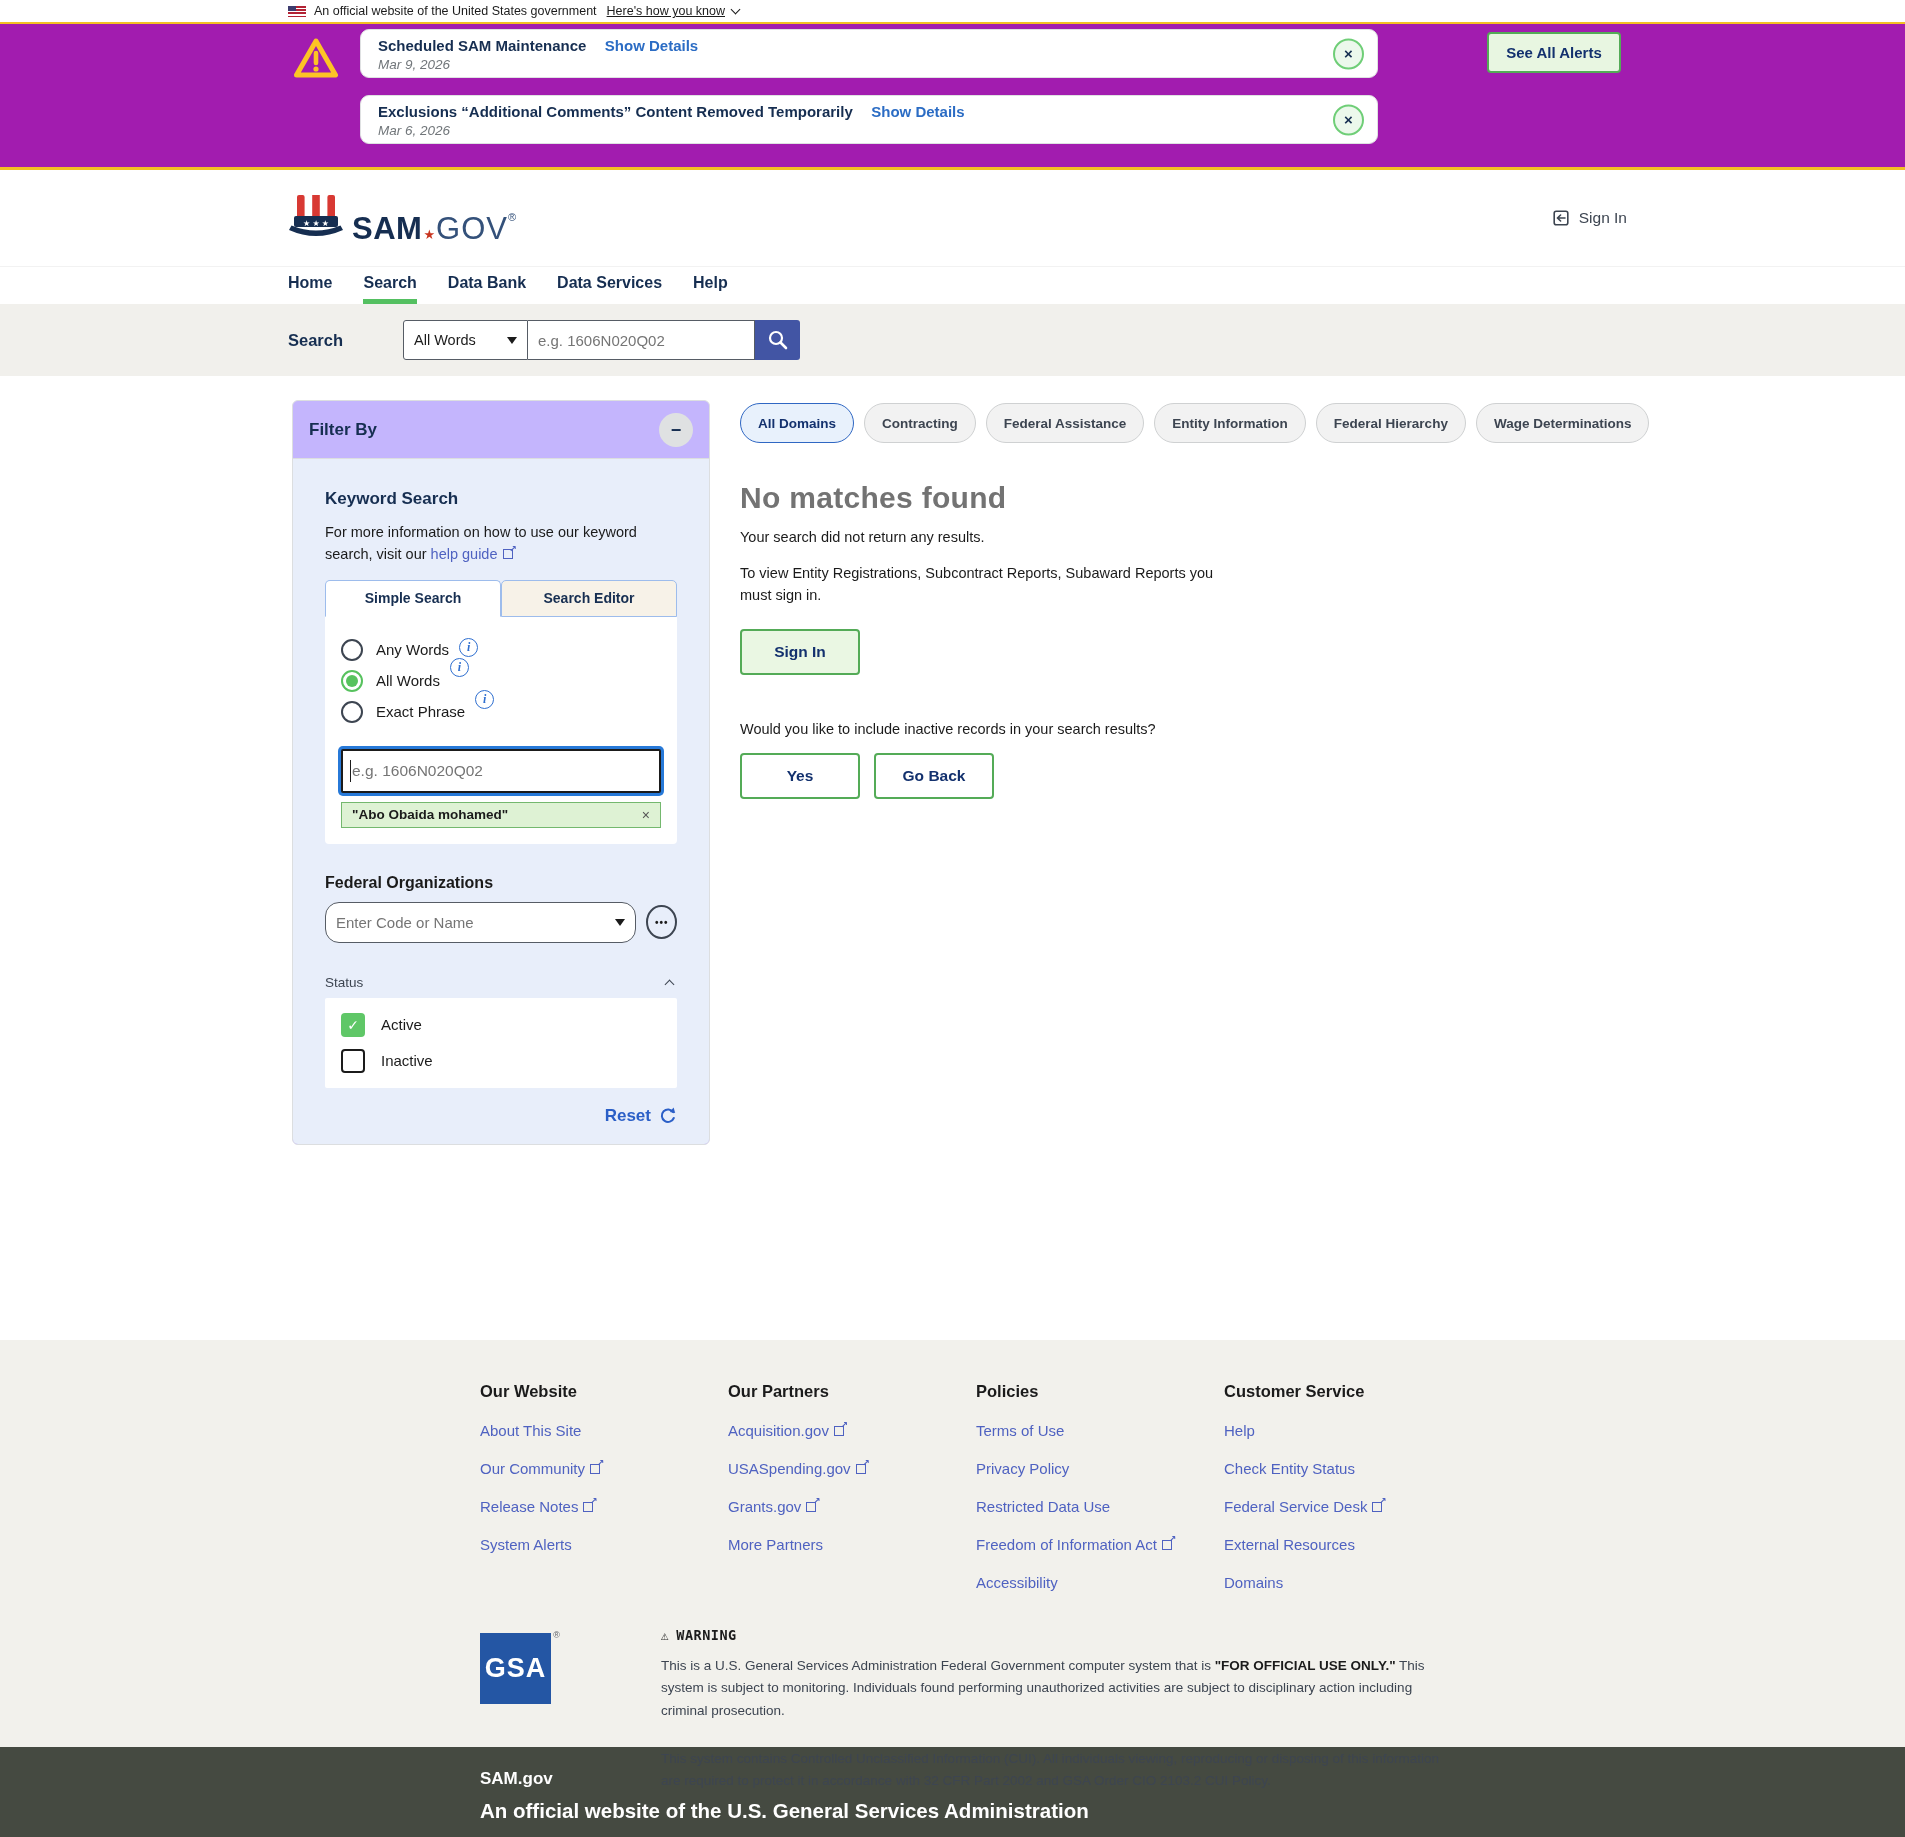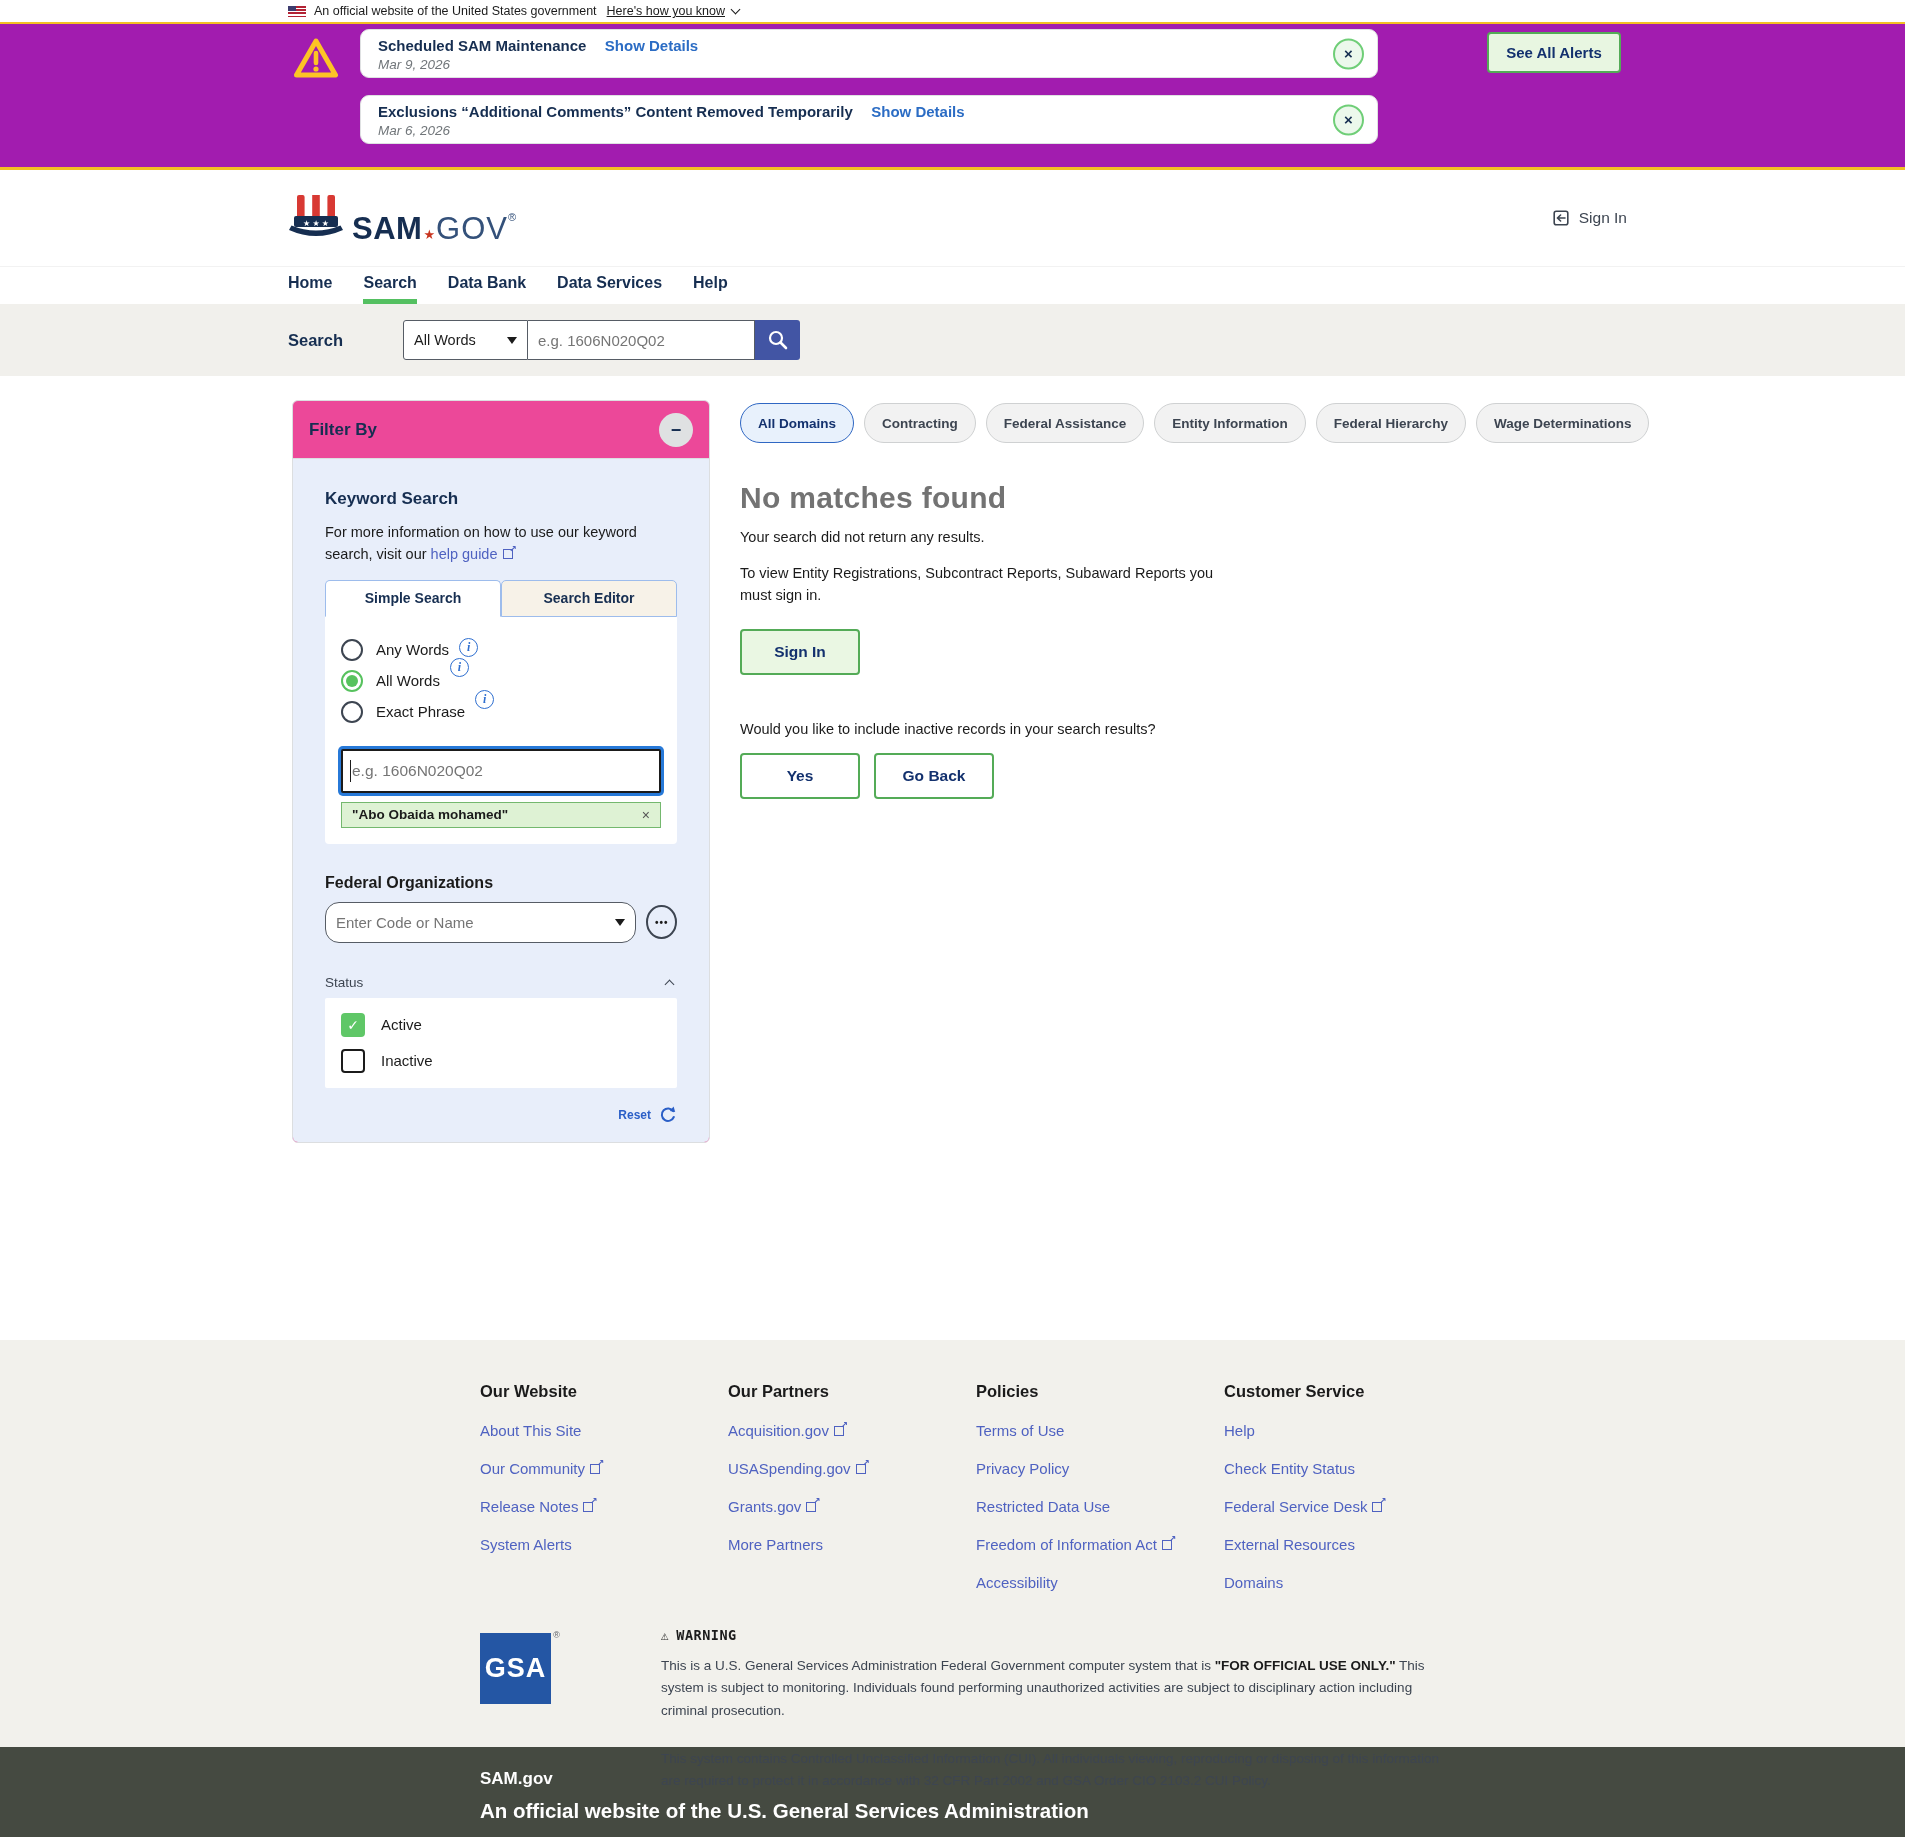--- a/index.html
+++ b/index.html
@@ -67,21 +67,21 @@
   .search-input{width:227px;height:40px;border:1px solid #565c65;border-left:none;padding:0 10px;font-size:15px;
     font-family:inherit;color:var(--ink)}
   .search-input::placeholder{color:#757575}
   .search-btn{width:45px;height:40px;background:var(--indigo);border:none;border-radius:0 3px 3px 0;cursor:pointer;
     display:flex;align-items:center;justify-content:center}
 
   
   .content{min-height:964px;background:#fff;display:flex;align-items:flex-start;padding-left:292px}
 
   
-  .filter-card{width:418px;margin-top:24px;border:1px solid var(--line);border-radius:6px;overflow:hidden;background:#ec4899}
+  .filter-card{width:418px;margin-top:24px;border:1px solid var(--line);border-radius:6px;overflow:hidden;background:#c4b5fd}
   .filter-head{height:58px;display:flex;align-items:center;justify-content:space-between;
     padding:0 16px;border-bottom:1px solid var(--line)}
   .filter-head .t{font-size:17px;font-weight:bold;color:var(--navy)}
   .collapse-btn{width:34px;height:34px;border-radius:50%;background:#dfe1e2;border:none;color:var(--navy);
     font-size:18px;font-weight:bold;cursor:pointer;line-height:30px}
   .filter-body{background:var(--panel-blue);padding:16px 32px 18px}
   .kw-h{font-size:17px;font-weight:bold;color:var(--navy);margin-top:14px}
   .kw-info{font-size:14.5px;line-height:1.55;margin-top:12px;max-width:345px}
   .vlink{color:var(--violet-link)}
   .ext{position:relative;display:inline-block;width:13px;height:12px;margin-left:5px}
@@ -121,21 +121,21 @@
   .status-row{display:flex;align-items:center;justify-content:space-between;margin-top:32px;
     font-size:13.5px;color:#3d4551;padding-right:4px}
   .status-box{margin-top:8px;background:#fff;border-radius:2px;padding:15px 16px}
   .cb-row{display:flex;align-items:center;cursor:pointer}
   .cb-row + .cb-row{margin-top:12px}
   .cb{width:24px;height:24px;border-radius:4px;margin-right:16px;display:flex;align-items:center;justify-content:center;flex:none}
   .cb.checked{background:var(--green-fill);color:#fff;font-size:14px;font-weight:bold}
   .cb.empty{background:#fff;border:2px solid #1b1b1b}
   .cb-label{font-size:15px}
   .reset-row{display:flex;align-items:center;justify-content:flex-end;gap:8px;margin-top:18px;cursor:pointer}
-  .reset-label{color:#2b5fc7;font-size:12px;font-weight:bold}
+  .reset-label{color:#2b5fc7;font-size:17px;font-weight:bold}
 
   
   .results{margin-left:30px;margin-top:27px;width:840px}
   .pills{display:flex;gap:10px}
   .pill{height:40px;border-radius:20px;padding:0 17px;display:flex;align-items:center;font-size:13.5px;
     font-weight:bold;color:#3d4551;background:#f2f2f2;border:1px solid #cfd1d2;cursor:pointer;white-space:nowrap}
   .pill.active{background:#e8f1fc;border:1.5px solid #2f67c3;color:#13316e}
   .nm-title{margin-top:38px;font-size:30px;font-weight:bold;color:#737373;letter-spacing:.3px}
   .r1{margin-top:14px;font-size:14.5px}
   .r2{margin-top:17px;font-size:14.5px;line-height:1.55;max-width:505px}

